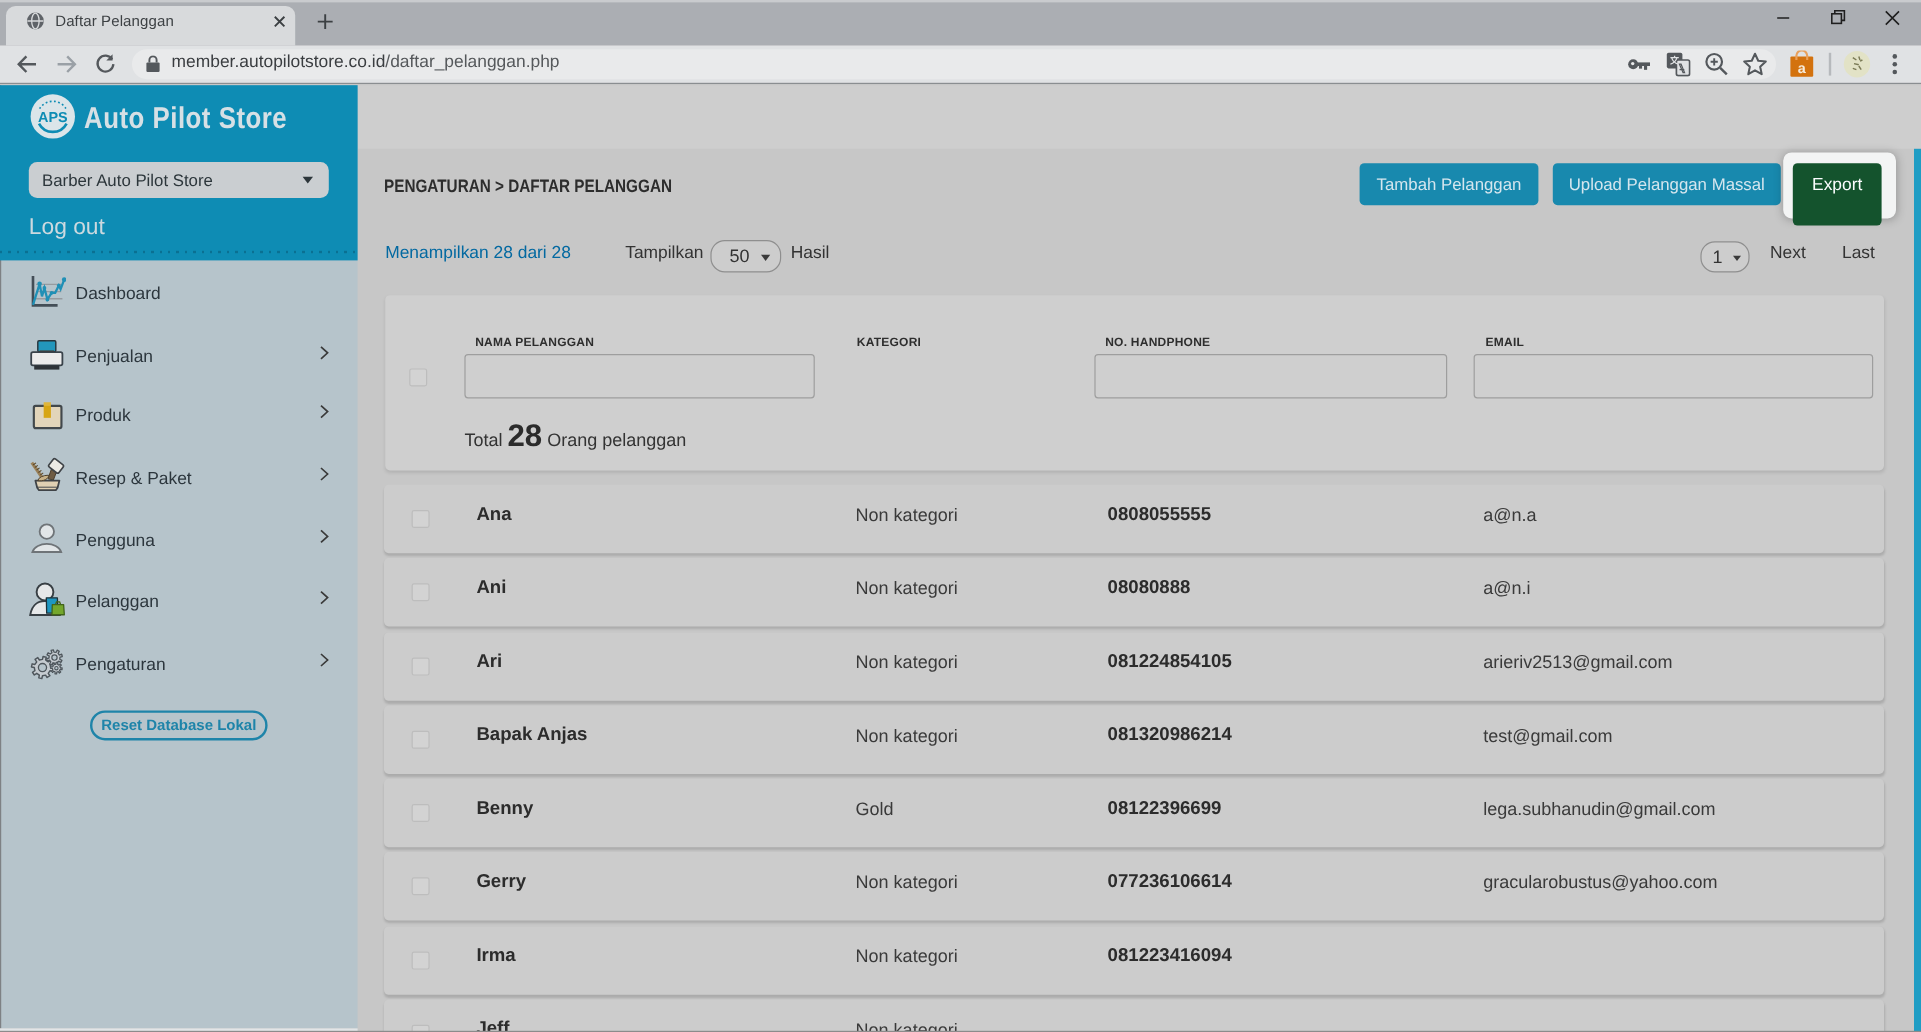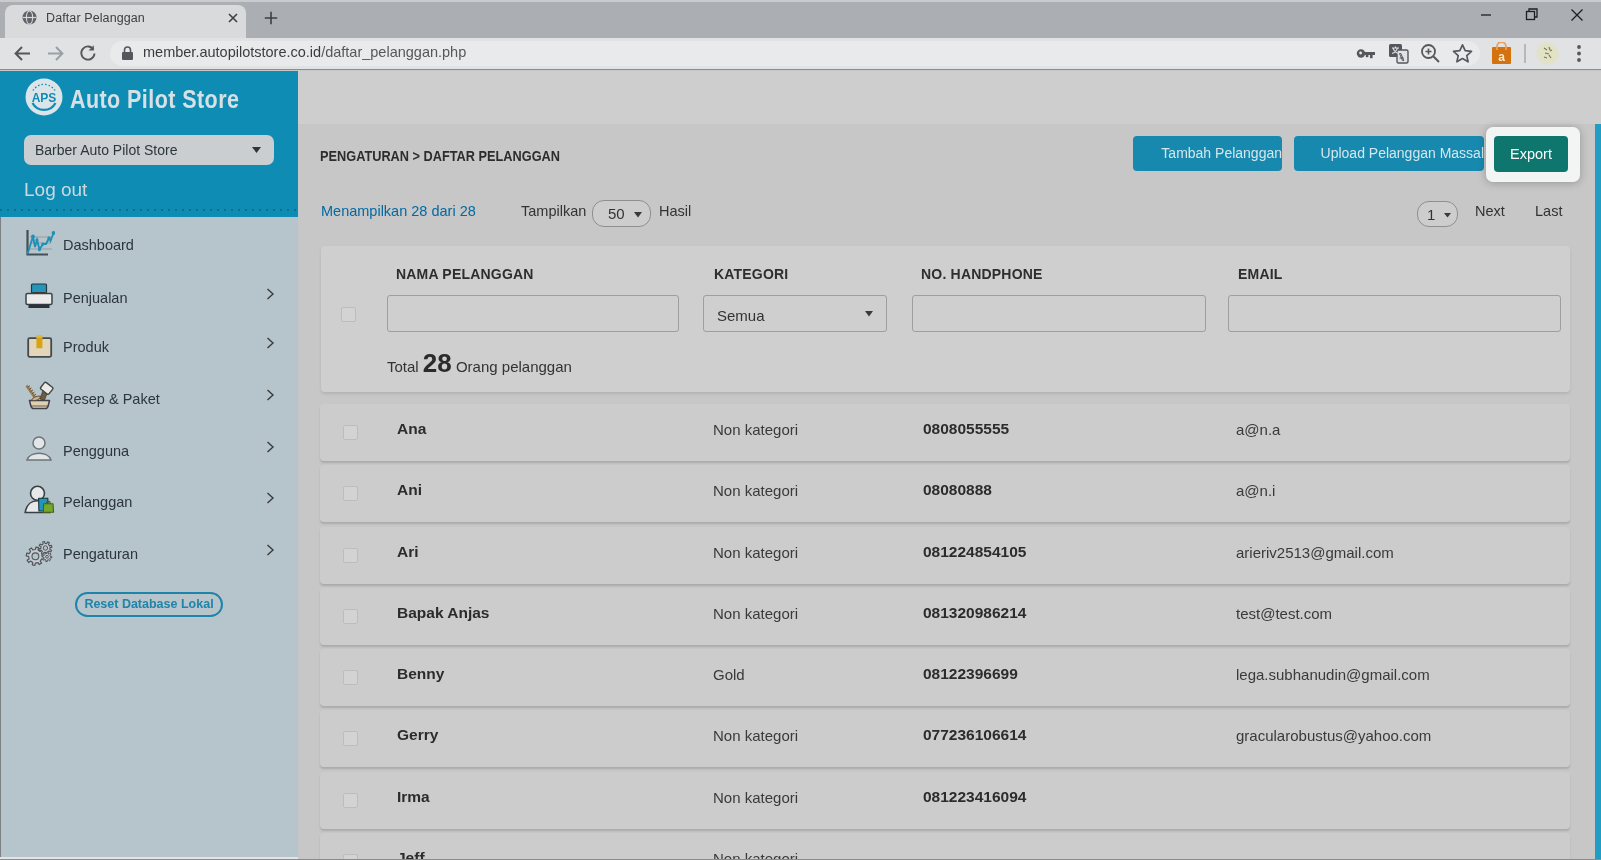--- a/index.html
+++ b/index.html
@@ -25,39 +25,39 @@
 .mico{position:absolute;left:23px;top:0px;width:32px;height:32px;}
 .mtext{position:absolute;left:63px;top:10px;font-size:14.5px;color:#2c363d;}
 .chev{position:absolute;left:264px;top:8px;width:12px;height:12px;}
 #resetbtn{left:75px;top:592px;width:148px;height:25px;border:2px solid #1e84a9;border-radius:14px;
   color:#1e84a9;font-size:12.5px;font-weight:bold;text-align:center;line-height:21px;box-sizing:border-box;}
 #botstrip{left:0;top:857px;width:298px;height:3px;background:#e2e5e7;}
 
 #topbar{left:298px;top:71px;width:1303px;height:53px;background:#cecece;}
 #scrollbar{left:1595px;top:124px;width:6px;height:736px;background:#1f9dc4;}
 #crumb{left:320px;top:147px;font-size:15px;font-weight:bold;color:#2d2d2d;letter-spacing:0;transform:scaleX(0.85);transform-origin:0 50%;}
-.tealbtn{background:#1889ae;border-radius:4px;color:#d5e6ee;font-size:14px;text-align:right;line-height:35px;height:35px;}
+.tealbtn{background:#1889ae;border-radius:4px;color:#d5e6ee;font-size:14px;text-align:center;line-height:35px;height:35px;}
 #btn1{left:1133px;top:136px;width:149px;}
 #btn2{left:1294px;top:136px;width:190px;}
 #hibox{left:1486px;top:127px;width:94px;height:55px;background:#f3f4f4;border-radius:7px;box-shadow:0 1px 8px rgba(0,0,0,0.25);}
-#btn3{left:1494px;top:136px;width:74px;height:36px;background:#0f766e;border-radius:4px;color:#fbfdfe;
+#btn3{left:1494px;top:136px;width:74px;height:52px;background:#14532d;border-radius:4px;color:#fbfdfe;
   font-size:14.5px;text-align:center;line-height:36px;}
 #showing{left:321px;top:203px;font-size:14.5px;color:#0369a1;}
 #tamp{left:521px;top:203px;font-size:14.5px;color:#333;}
 .selbox{border:1px solid #8f8f8f;border-radius:12px;background:#cdcdcd;box-sizing:border-box;}
 #sel50{left:592px;top:200px;width:59px;height:27px;}
 #sel50 span{position:absolute;left:15px;top:4px;font-size:15px;color:#333;}
 #hasil{left:659px;top:203px;font-size:14.5px;color:#333;}
 #selpg{left:1417px;top:201px;width:41px;height:26px;}
 #selpg span{position:absolute;left:9px;top:4px;font-size:15px;color:#333;}
 #next{left:1475px;top:203px;font-size:14.5px;color:#333;}
 #last{left:1535px;top:203px;font-size:14.5px;color:#333;}
 
 #thead{left:321px;top:246px;width:1249px;height:146px;background:#cfcfcf;border-radius:4px;box-shadow:0 2px 3px rgba(0,0,0,0.10);}
-.hlabel{position:absolute;top:20px;font-size:14px;font-weight:bold;color:#2e2e2e;letter-spacing:.2px;}
+.hlabel{position:absolute;top:34px;font-size:10px;font-weight:bold;color:#2e2e2e;letter-spacing:.2px;}
 .finput{position:absolute;top:49px;height:37px;border:1px solid #9e9e9e;border-radius:3px;box-sizing:border-box;}
 .cb{background:#d3d3d3;border:1px solid #bdbdbd;border-radius:2px;width:15px;height:15px;box-sizing:border-box;}
 #total{left:387px;top:348px;font-size:15px;color:#333;}
 #total b{font-size:26px;color:#2b2b2b;margin-top:36px;}
 .row{left:320px;width:1250px;height:57px;background:#cccccc;border-radius:4px;box-shadow:0 2px 2px rgba(0,0,0,0.14);}
 .row .cb{position:absolute;left:23px;top:21px;}
 .rname{position:absolute;left:77px;top:16px;font-size:15.5px;font-weight:bold;color:#2c2c2c;}
 .rcat{position:absolute;left:393px;top:17px;font-size:15px;color:#3a3a3a;}
 .rphone{position:absolute;left:603px;top:16px;font-size:15.5px;font-weight:bold;color:#2c2c2c;}
 .remail{position:absolute;left:916px;top:17px;font-size:15px;color:#3a3a3a;}
@@ -284,26 +284,20 @@
 
 <div class="abs" id="scrollbar"></div>
 
 <div class="abs" id="thead">
   <span class="hlabel" style="left:75px">NAMA PELANGGAN</span>
   <span class="hlabel" style="left:393px">KATEGORI</span>
   <span class="hlabel" style="left:600px">NO. HANDPHONE</span>
   <span class="hlabel" style="left:917px">EMAIL</span>
   <div class="cb" style="position:absolute;left:20px;top:61px"></div>
   <div class="finput" style="left:66px;width:292px"></div>
-  <div class="finput" style="left:382px;width:184px">
-    <span style="position:absolute;left:13px;top:11px;font-size:15px;color:#333">Semua</span>
-    <svg style="position:absolute;right:13px;top:15px" width="8" height="6" viewBox="0 0 8 6">
-        <path d="M0 0 H8 L4 5.5 Z" fill="#3a3a3a"></path>
-      </svg>
-  </div>
   <div class="finput" style="left:591px;width:294px"></div>
   <div class="finput" style="left:907px;width:333px"></div>
   <div class="abs" id="total" style="left:66px;top:102px">Total <b>28</b> Orang pelanggan</div>
 </div>
 
 <div class="abs row" style="top:404px">
     <div class="cb"></div>
     <span class="rname">Ana</span>
     <span class="rcat">Non kategori</span>
     <span class="rphone">0808055555</span>
@@ -321,21 +315,21 @@
     <span class="rname">Ari</span>
     <span class="rcat">Non kategori</span>
     <span class="rphone">081224854105</span>
     <span class="remail">arieriv2513@gmail.com</span>
   </div>
 <div class="abs row" style="top:588px">
     <div class="cb"></div>
     <span class="rname">Bapak Anjas</span>
     <span class="rcat">Non kategori</span>
     <span class="rphone">081320986214</span>
-    <span class="remail">test@test.com</span>
+    <span class="remail">test@gmail.com</span>
   </div>
 <div class="abs row" style="top:649px">
     <div class="cb"></div>
     <span class="rname">Benny</span>
     <span class="rcat">Gold</span>
     <span class="rphone">08122396699</span>
     <span class="remail">lega.subhanudin@gmail.com</span>
   </div>
 <div class="abs row" style="top:710px">
     <div class="cb"></div>

